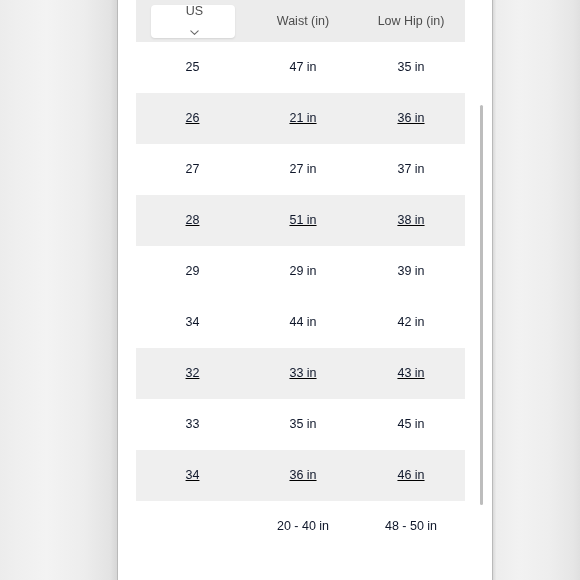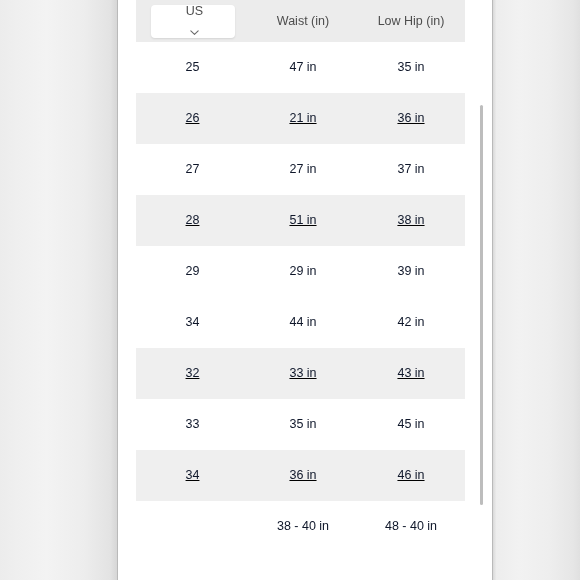--- a/index.html
+++ b/index.html
@@ -229,22 +229,22 @@
             <td>35 in</td>
             <td>45 in</td>
           </tr>
           <tr class="even">
             <td>34</td>
             <td>36 in</td>
             <td>46 in</td>
           </tr>
           <tr class="odd">
             <td></td>
-            <td>38 - 40 in</td>
-            <td>48 - 40 in</td>
+            <td>20 - 40 in</td>
+            <td>48 - 50 in</td>
           </tr>
         </tbody>
     </table>
 
     <div class="scrollbar-track">
       <div class="scrollbar-thumb"></div>
     </div>
 
   </div>
 

